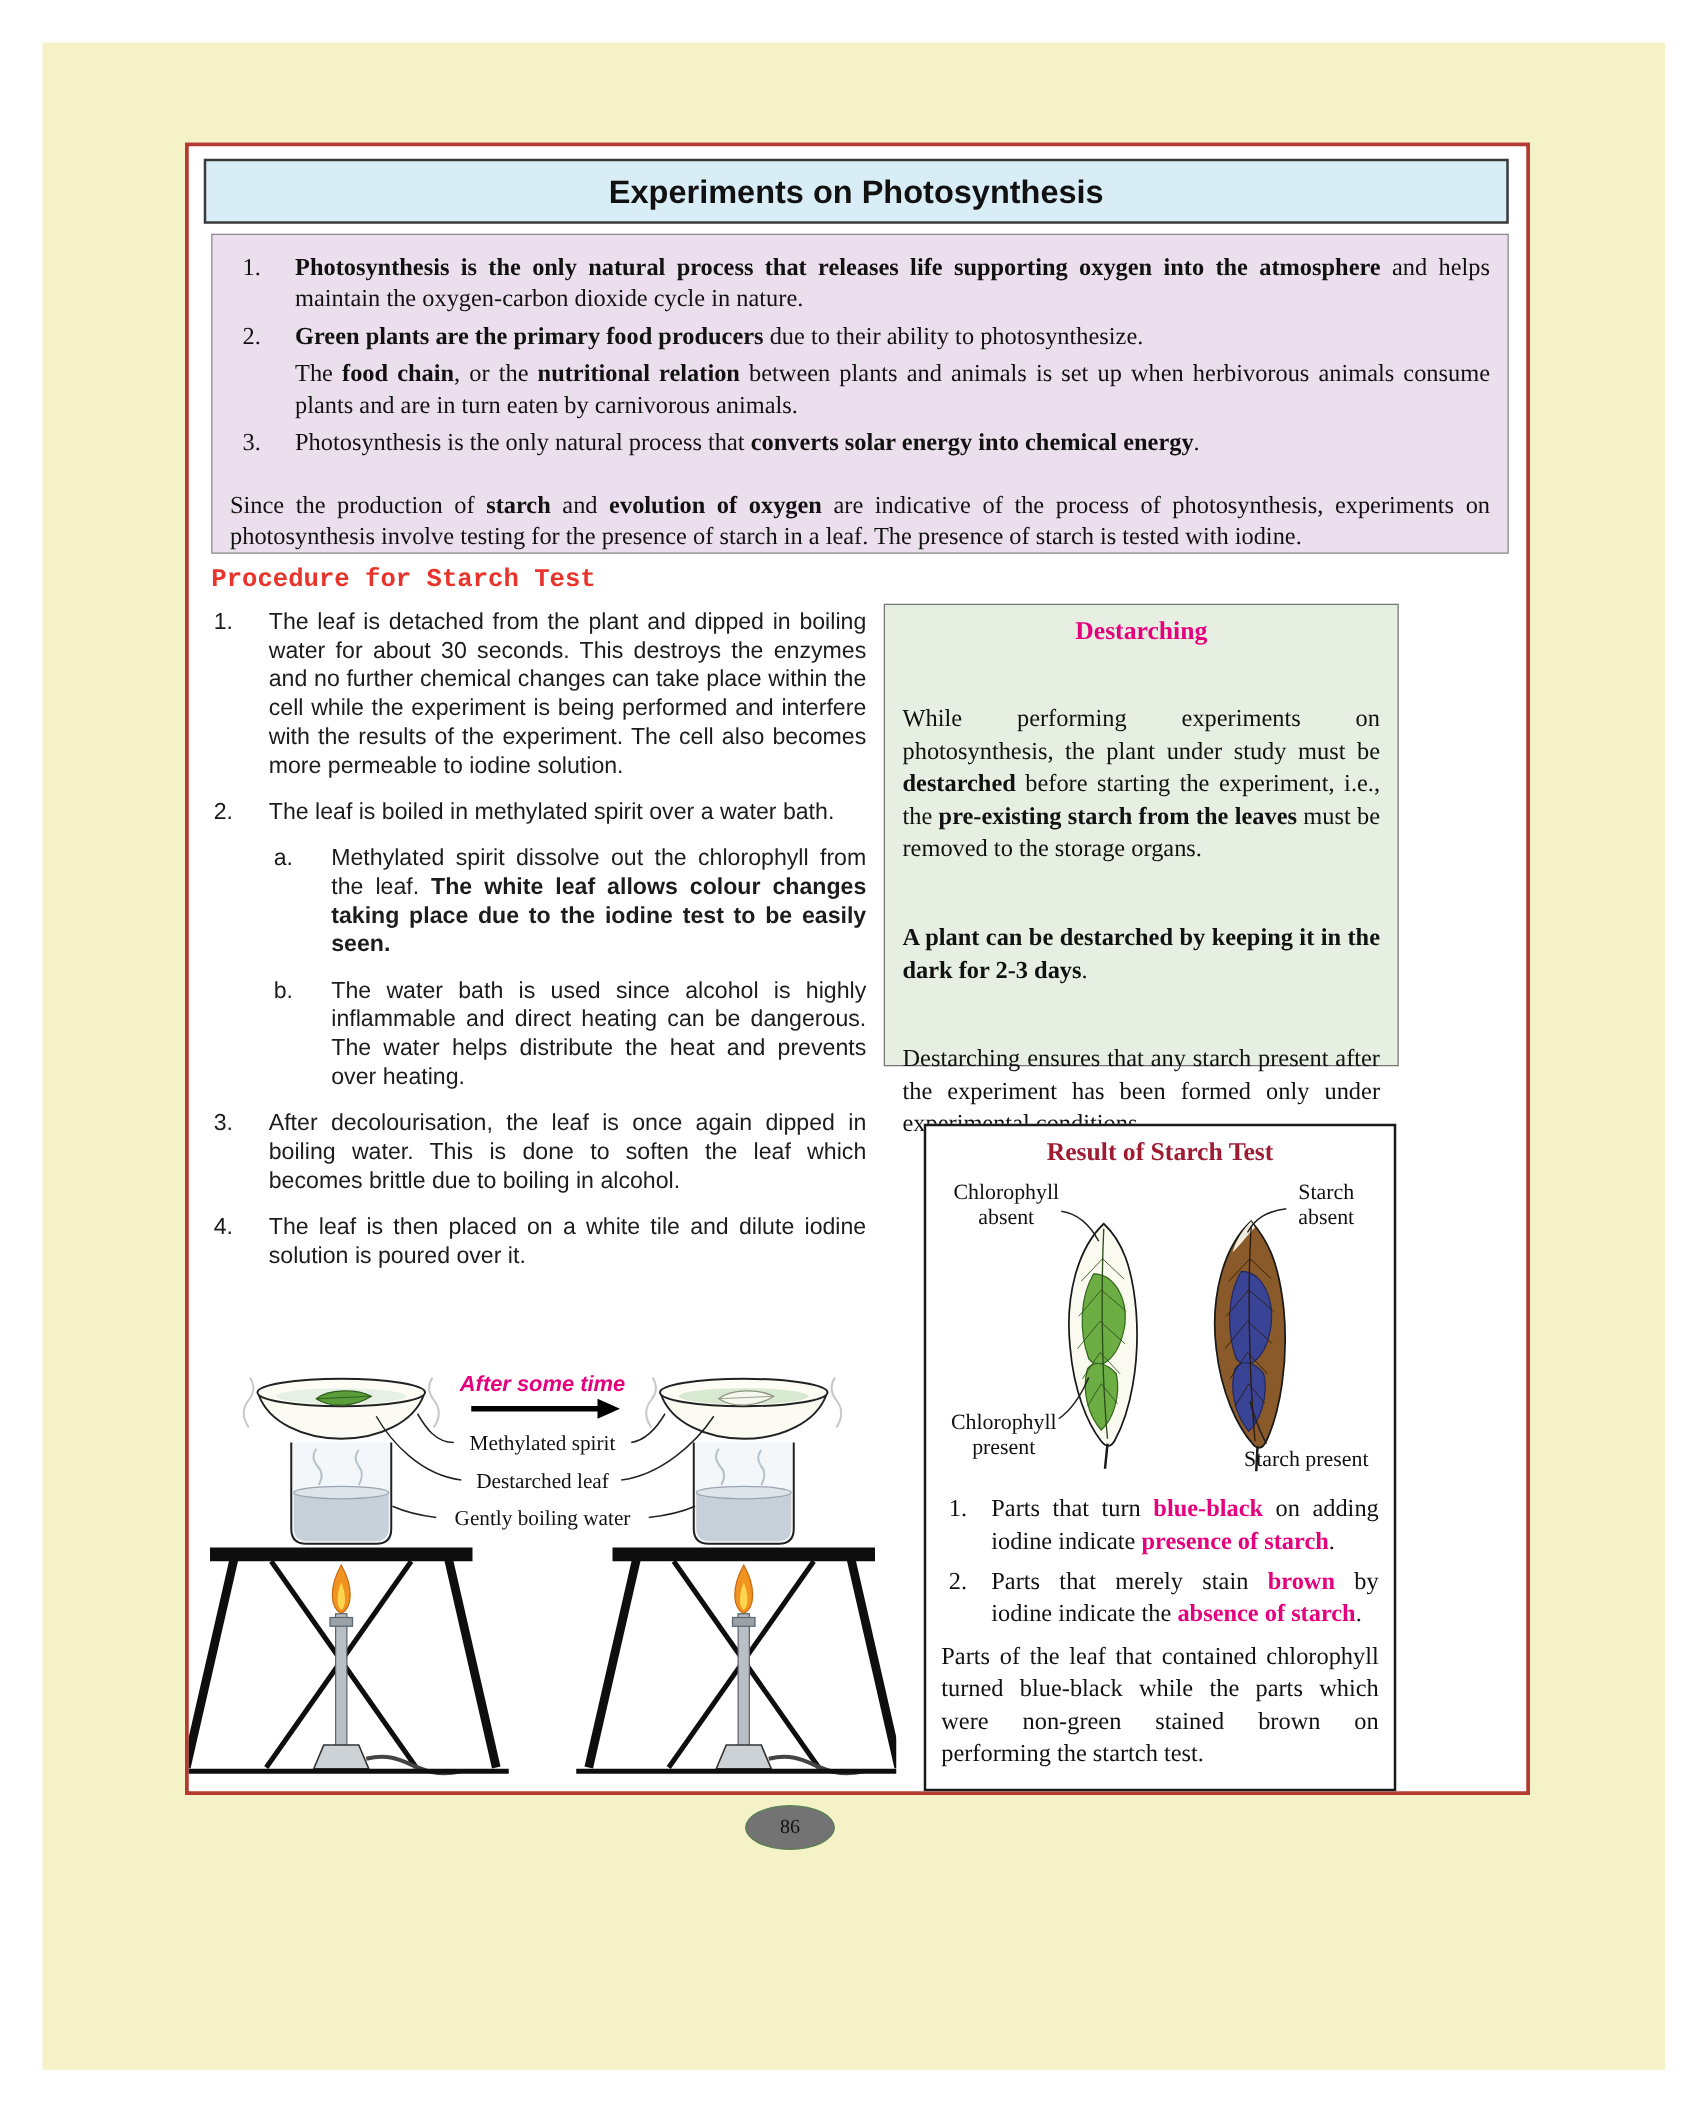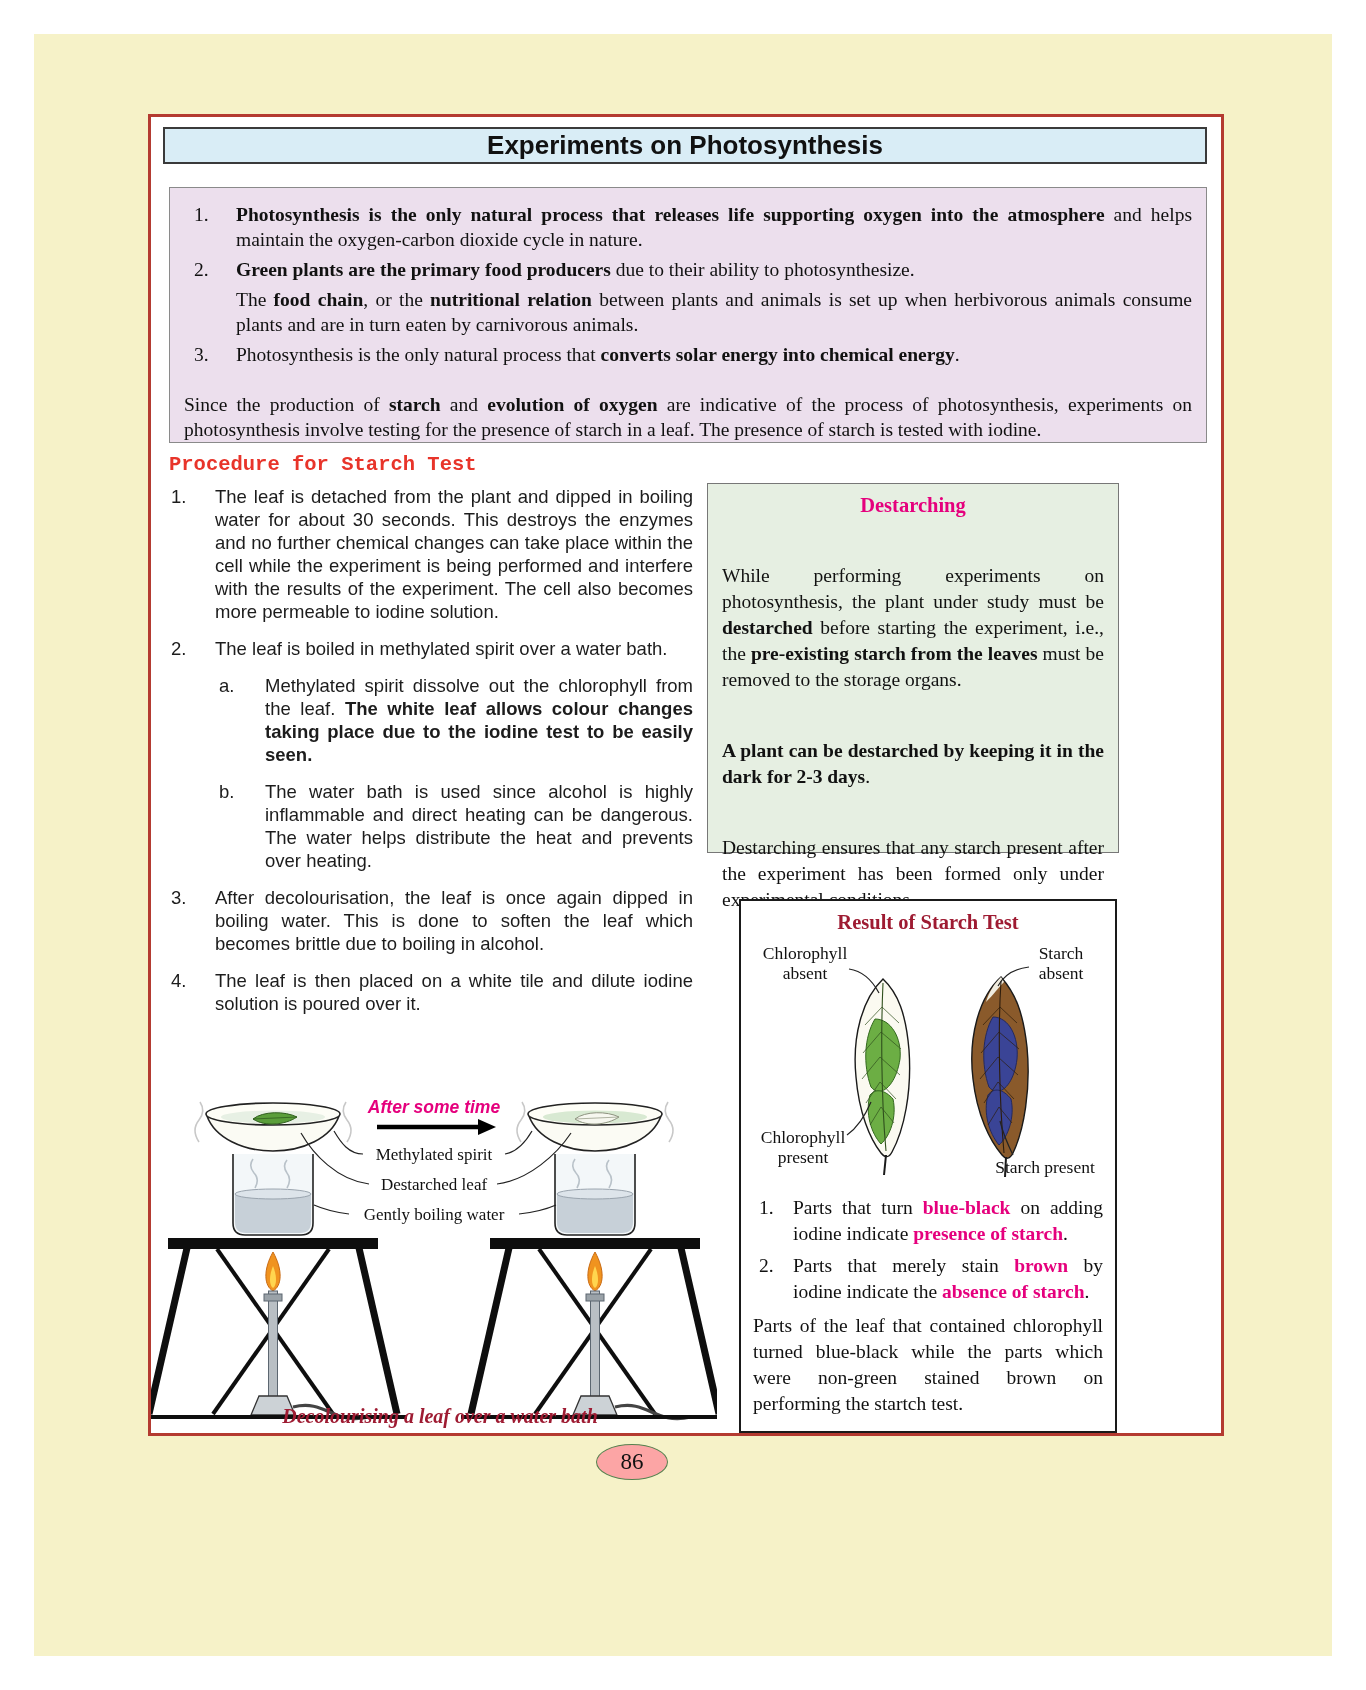--- a/index.html
+++ b/index.html
@@ -3,21 +3,21 @@
 <meta charset="utf-8">
 <style>
   * { margin:0; padding:0; box-sizing:border-box; }
   html,body { width:1366px; height:1690px; }
   body { background:#ffffff; position:relative; overflow:hidden; font-family:"Liberation Serif", serif; color:#111; }
 
   .paper { position:absolute; left:34px; top:34px; width:1298px; height:1622px; background:var(--page_bg,#f6f2c8); }
 
   .frame { position:absolute; left:148px; top:114px; width:1076px; height:1322px; background:#ffffff; border:3px solid var(--frame_red,#b43b31); }
 
-  .title-box { position:absolute; left:12px; top:10px; width:1044px; height:37px; background:var(--title_bg,#d9edf6); border:2px solid #3a3a3a; display:flex; align-items:center; justify-content:center; }
+  .title-box { position:absolute; left:12px; top:10px; width:1044px; height:52px; background:var(--title_bg,#d9edf6); border:2px solid #3a3a3a; display:flex; align-items:center; justify-content:center; }
   .title { font-family:"Liberation Sans",sans-serif; font-weight:bold; font-size:26px; color:#111; }
 
   .intro-box { position:absolute; left:18px; top:70px; width:1038px; height:256px; background:var(--intro_bg,#ecdfed); border:1.5px solid #8a8a8a; padding:9px 14px 6px 14px; font-size:19.5px; line-height:25px; }
   .ibox-item { position:relative; padding-left:52px; margin:5px 0; text-align:justify; }
   .inum { position:absolute; left:10px; }
   .ifooter { margin-top:25px; text-align:justify; }
 
   .b { font-weight:bold; }
   .mb { font-weight:bold; color:var(--magenta,#e5007d); }
 
@@ -36,21 +36,21 @@
   .apparatus { position:absolute; left:0; top:950px; width:566px; height:334px;margin-top:31px; }
   .fig-caption { position:absolute; left:6px; top:1288px; width:566px; text-align:center; font-weight:bold; font-style:italic; font-size:20px; color:var(--dark_red,#9e1b32); }
 
   .result-box { position:absolute; left:588px; top:782px; width:378px; height:534px; background:#ffffff; border:2px solid #1a1a1a; padding:8px 12px; font-size:19.5px; line-height:26px; }
   .rtitle { text-align:center; font-weight:bold; font-size:20.5px; color:var(--dark_red,#9e1b32); margin-bottom:2px; }
   .leaves { display:block; margin:0 auto; }
   .rpoint { position:relative; padding-left:40px; margin:6px 0; text-align:justify; }
   .rnum { position:absolute; left:6px; }
   .rfooter { margin-top:8px; text-align:justify; }
 
-  .page-oval { position:absolute; left:596px; top:1444px; width:72px; height:36px; border:1.5px solid #55814f; border-radius:50%; background:#fca5a5; display:flex; align-items:center; justify-content:center; font-size:23px; }
+  .page-oval { position:absolute; left:596px; top:1444px; width:72px; height:36px; border:1.5px solid #55814f; border-radius:50%; background:#737373; display:flex; align-items:center; justify-content:center; font-size:16px; }
 
   .t-label { font-family:"Liberation Serif",serif; font-size:17px; fill:#111; }
   .t-arrow { font-family:"Liberation Sans",sans-serif; font-style:italic; font-weight:bold; font-size:17.5px; fill:var(--magenta,#e5007d); }
   .t-rlabel { font-family:"Liberation Serif",serif; font-size:17.5px; fill:#111; }
 </style>
 </head>
 <body>
 
 <div class="paper"></div>
 
@@ -172,21 +172,20 @@
 
       <path d="M 218 86 C 186 82 162 56 150 35" fill="none" stroke="#222" stroke-width="1.2"></path>
       <path d="M 346 86 C 378 82 406 56 420 35" fill="none" stroke="#222" stroke-width="1.2"></path>
       <text x="283" y="92" class="t-label" text-anchor="middle">Destarched leaf</text>
 
       <path d="M 198 116 C 182 114 172 111 163 107" fill="none" stroke="#222" stroke-width="1.2"></path>
       <path d="M 368 116 C 386 114 396 111 405 107" fill="none" stroke="#222" stroke-width="1.2"></path>
       <text x="283" y="122" class="t-label" text-anchor="middle">Gently boiling water</text>
     </svg>
   </div>
-  <div class="fig-caption">Decolourising a leaf over a water bath</div>
 
   <div class="result-box">
     <div class="rtitle">Result of Starch Test</div>
 
     <svg class="leaves" width="352" height="252" viewBox="0 0 352 252">
 
       <path d="M 130 42 C 109 62 99 100 103 140 C 106 176 117 202 128 216 C 132 221 136 221 139 215 C 151 193 159 155 156 113 C 153 77 145 56 130 42 Z" fill="#fbfaf1" stroke="#1a1a1a" stroke-width="1.4"></path>
       <path d="M 133 218 L 131 238" stroke="#1a1a1a" stroke-width="2"></path>
       <path d="M 122 82 C 111 100 110 128 118 150 C 128 162 143 148 147 122 C 149 101 138 82 122 82 Z" fill="#6cae44" stroke="#33691e" stroke-width="1"></path>
       <path d="M 117 158 C 112 176 118 196 128 207 C 137 199 144 180 140 162 C 132 153 123 151 117 158 Z" fill="#6cae44" stroke="#33691e" stroke-width="1"></path>

